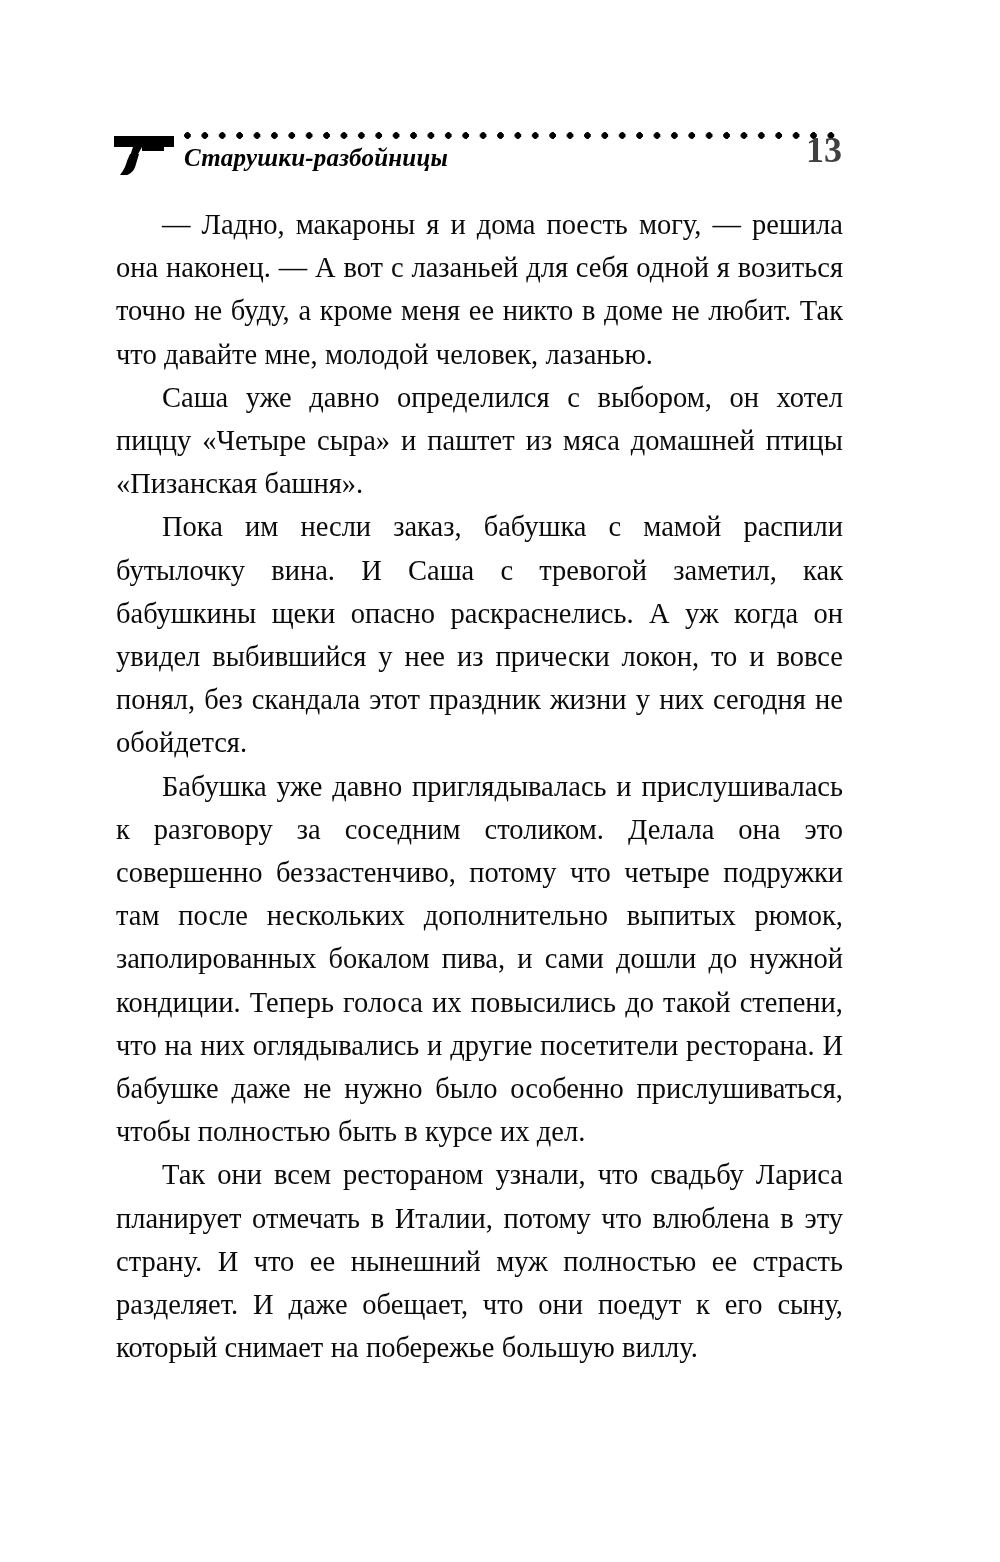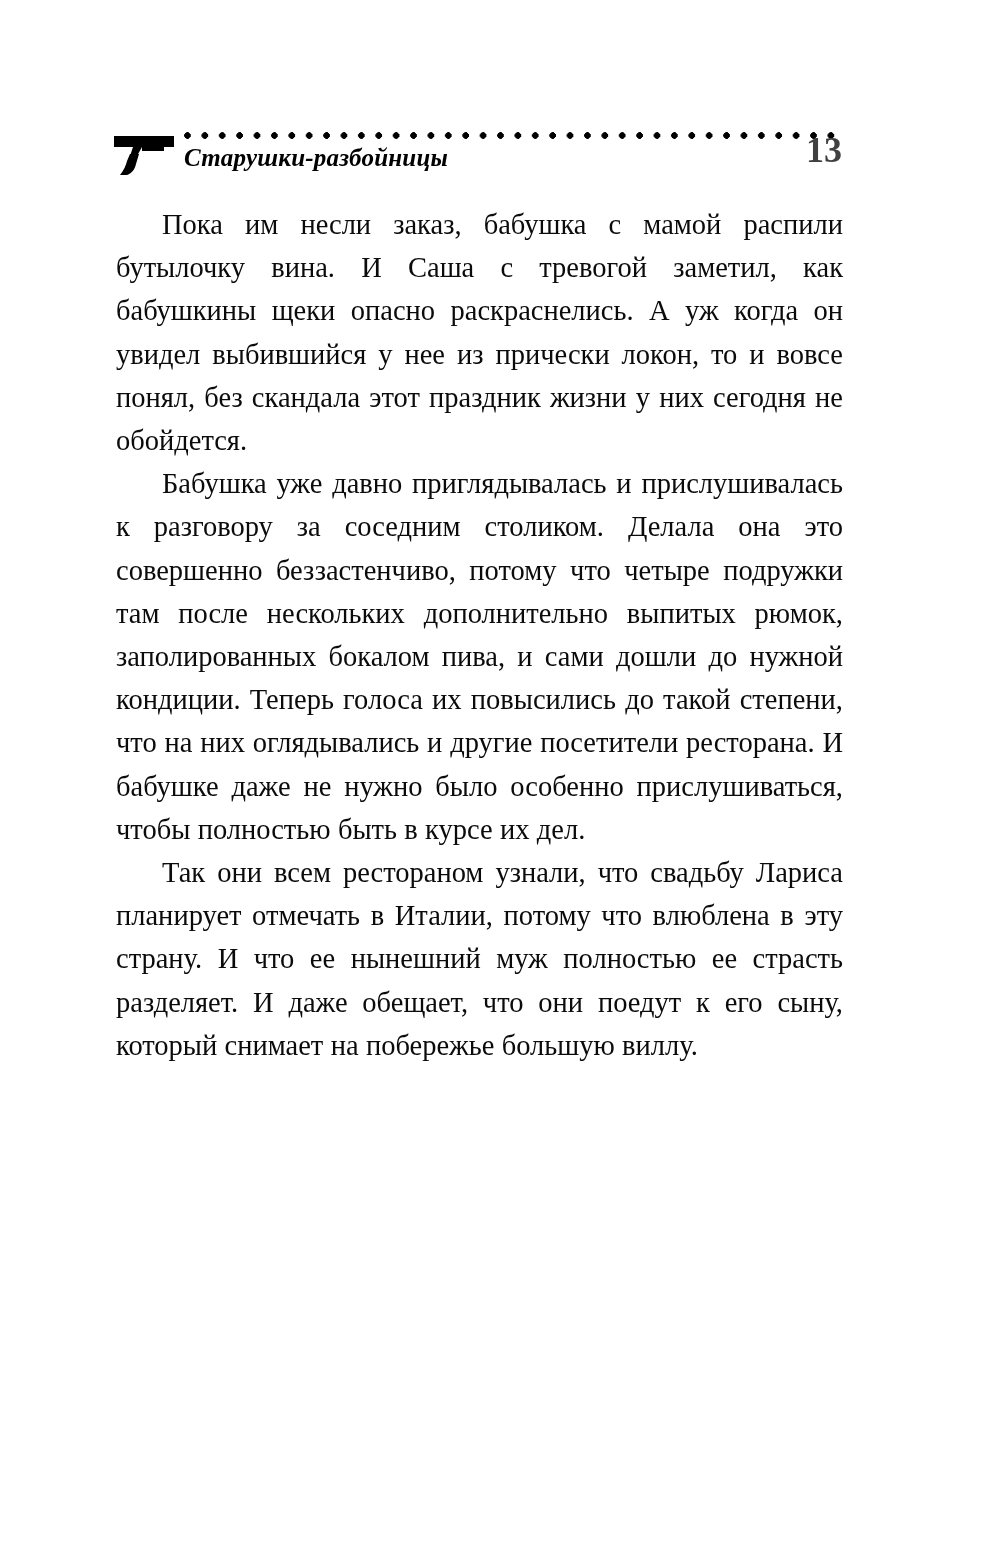--- a/index.html
+++ b/index.html
@@ -107,18 +107,20 @@
     </span>
 
     <div class="header-rule"></div>
 
     <div class="chapter-title">Старушки-разбойницы</div>
 
     <div class="page-number">13</div>
   </div>
 
   <div class="body-text">
+    <p>— Ладно, макароны я и дома поесть могу, — решила она наконец. — А вот с лазаньей для себя одной я возиться точно не буду, а кроме меня ее никто в доме не любит. Так что давайте мне, молодой человек, лазанью.</p>
+    <p>Саша уже давно определился с выбором, он хотел пиццу «Четыре сыра» и паштет из мяса домашней птицы «Пизанская башня».</p>
     <p>Пока им несли заказ, бабушка с мамой распили бутылочку вина. И Саша с тревогой заметил, как бабушкины щеки опасно раскраснелись. А уж когда он увидел выбившийся у нее из прически локон, то и вовсе понял, без скандала этот праздник жизни у них сегодня не обойдется.</p>
     <p>Бабушка уже давно приглядывалась и прислушивалась к разговору за соседним столиком. Делала она это совершенно беззастенчиво, потому что четыре подружки там после нескольких дополнительно выпитых рюмок, заполированных бокалом пива, и сами дошли до нужной кондиции. Теперь голоса их повысились до такой степени, что на них оглядывались и другие посетители ресторана. И бабушке даже не нужно было особенно прислушиваться, чтобы полностью быть в курсе их дел.</p>
     <p class="last-loose">Так они всем рестораном узнали, что свадьбу Лариса планирует отмечать в Италии, потому что влюблена в эту страну. И что ее нынешний муж полностью ее страсть разделяет. И даже обещает, что они поедут к его сыну, который снимает на побережье большую виллу.</p>
   </div>
 
 </div>
 
 </body></html>

